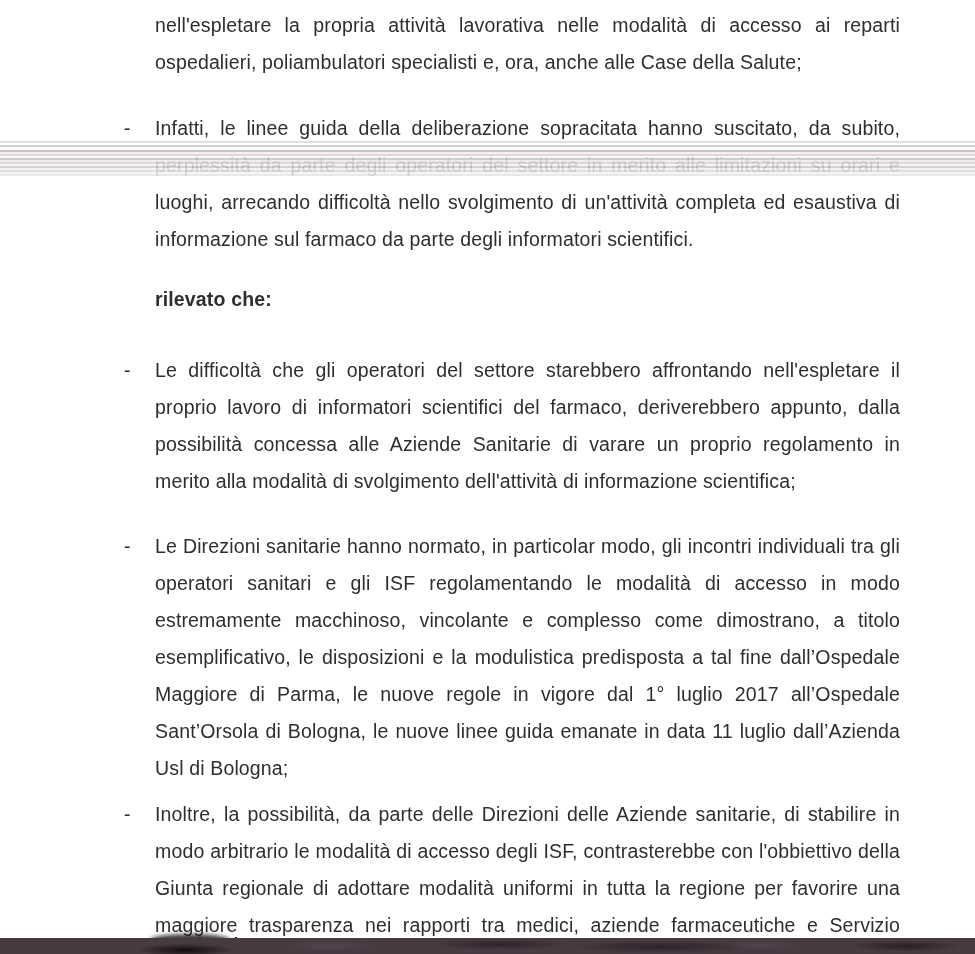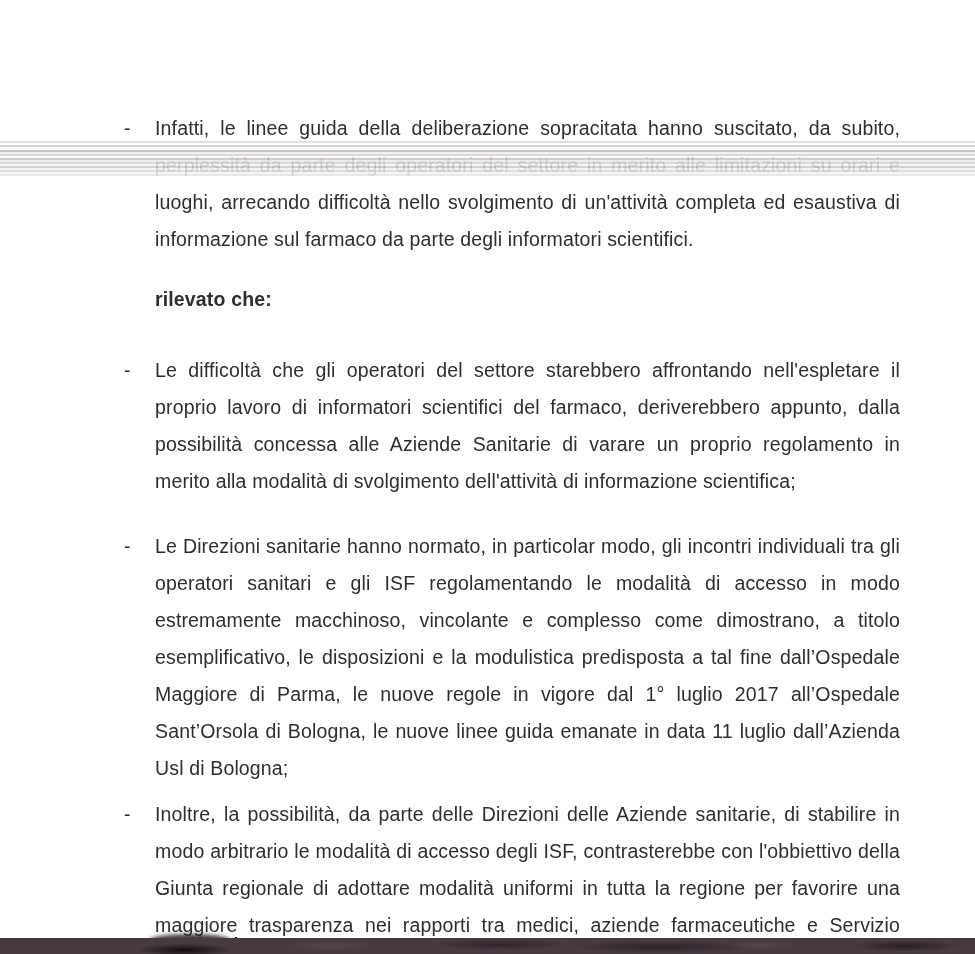--- a/index.html
+++ b/index.html
@@ -102,20 +102,23 @@
     border-radius: 50%;
     background: rgba(30,22,28,0.85);
     filter: blur(2px);
   }
 </style>
 </head>
 <body>
 
 <div class="page">
 
+  <div class="para p0">
+    <span>nell'espletare la propria attività lavorativa nelle modalità di accesso ai reparti ospedalieri, poliambulatori specialisti e, ora, anche alle Case della Salute;</span>
+  </div>
 
   <div class="para p1">
     <span class="dash">-</span>
     <span>Infatti, le linee guida della deliberazione sopracitata hanno suscitato, da subito, perplessità da parte degli operatori del settore in merito alle limitazioni su orari e luoghi, arrecando difficoltà nello svolgimento di un'attività completa ed esaustiva di informazione sul farmaco da parte degli informatori scientifici.</span>
   </div>
 
   <div class="para heading">
     <span>rilevato che:</span>
   </div>
 

